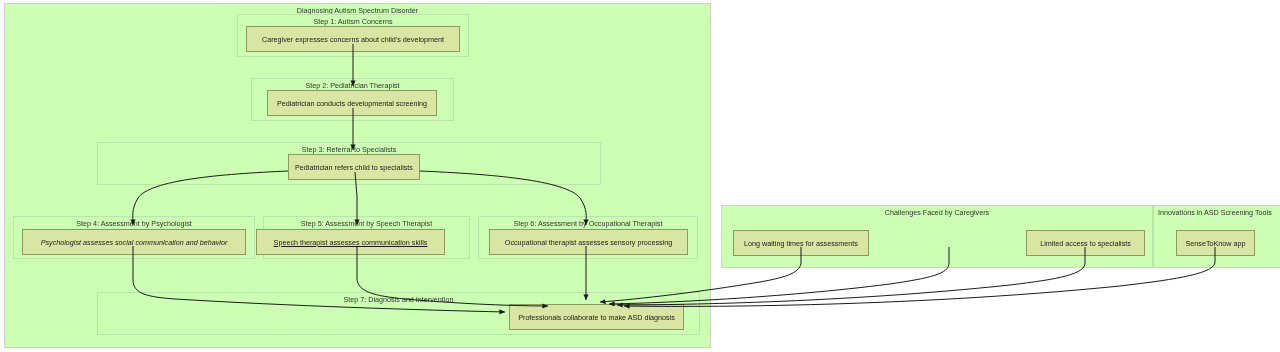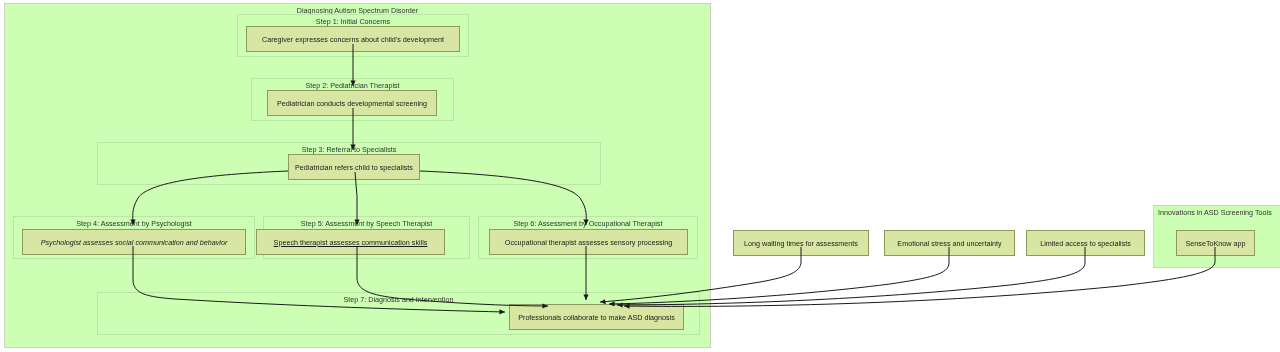--- a/index.html
+++ b/index.html
@@ -77,21 +77,21 @@
 </head>
 <body>
 
 <div id="stage">
 
   <div class="cluster cluster-outer" style="left:4px; top:3px; width:707px; height:345px;">
     <div class="cluster-label">Diagnosing Autism Spectrum Disorder</div>
   </div>
 
   <div class="cluster" style="left:237px; top:14px; width:232px; height:43px;">
-    <div class="cluster-label">Step 1: Initial Concerns</div>
+    <div class="cluster-label">Step 1: Autism Concerns</div>
   </div>
   <div class="node" style="left:246px; top:26px; width:214px;">
     <span>Caregiver expresses concerns about child's development</span>
   </div>
 
   <div class="cluster" style="left:251px; top:78px; width:203px; height:43px;">
     <div class="cluster-label">Step 2: Pediatrician Therapist</div>
   </div>
   <div class="node" style="left:267px; top:90px; width:170px;">
     <span>Pediatrician conducts developmental screening</span>
@@ -125,25 +125,25 @@
     <span>Occupational therapist assesses sensory processing</span>
   </div>
 
   <div class="cluster" style="left:97px; top:292px; width:603px; height:43px;">
     <div class="cluster-label">Step 7: Diagnosis and Intervention</div>
   </div>
   <div class="node" style="left:509px; top:304px; width:175px;">
     <span>Professionals collaborate to make ASD diagnosis</span>
   </div>
 
+  <div class="cluster" style="left:721px; top:205px; width:432px; height:63px;">
+    <div class="cluster-label">Challenges Faced by Caregivers</div>
+  </div>
   <div class="node" style="left:733px; top:230px; width:136px;">
     <span>Long waiting times for assessments</span>
-  </div>
-  <div class="node" style="left:884px; top:230px; width:131px;">
-    <span>Emotional stress and uncertainty</span>
   </div>
   <div class="node" style="left:1026px; top:230px; width:119px;">
     <span>Limited access to specialists</span>
   </div>
 
   <div class="cluster" style="left:1153px; top:205px; width:160px; height:63px;">
     <div class="cluster-label left-align">Innovations in ASD Screening Tools</div>
   </div>
   <div class="node" style="left:1176px; top:230px; width:79px;">
     <span>SenseToKnow app</span>

